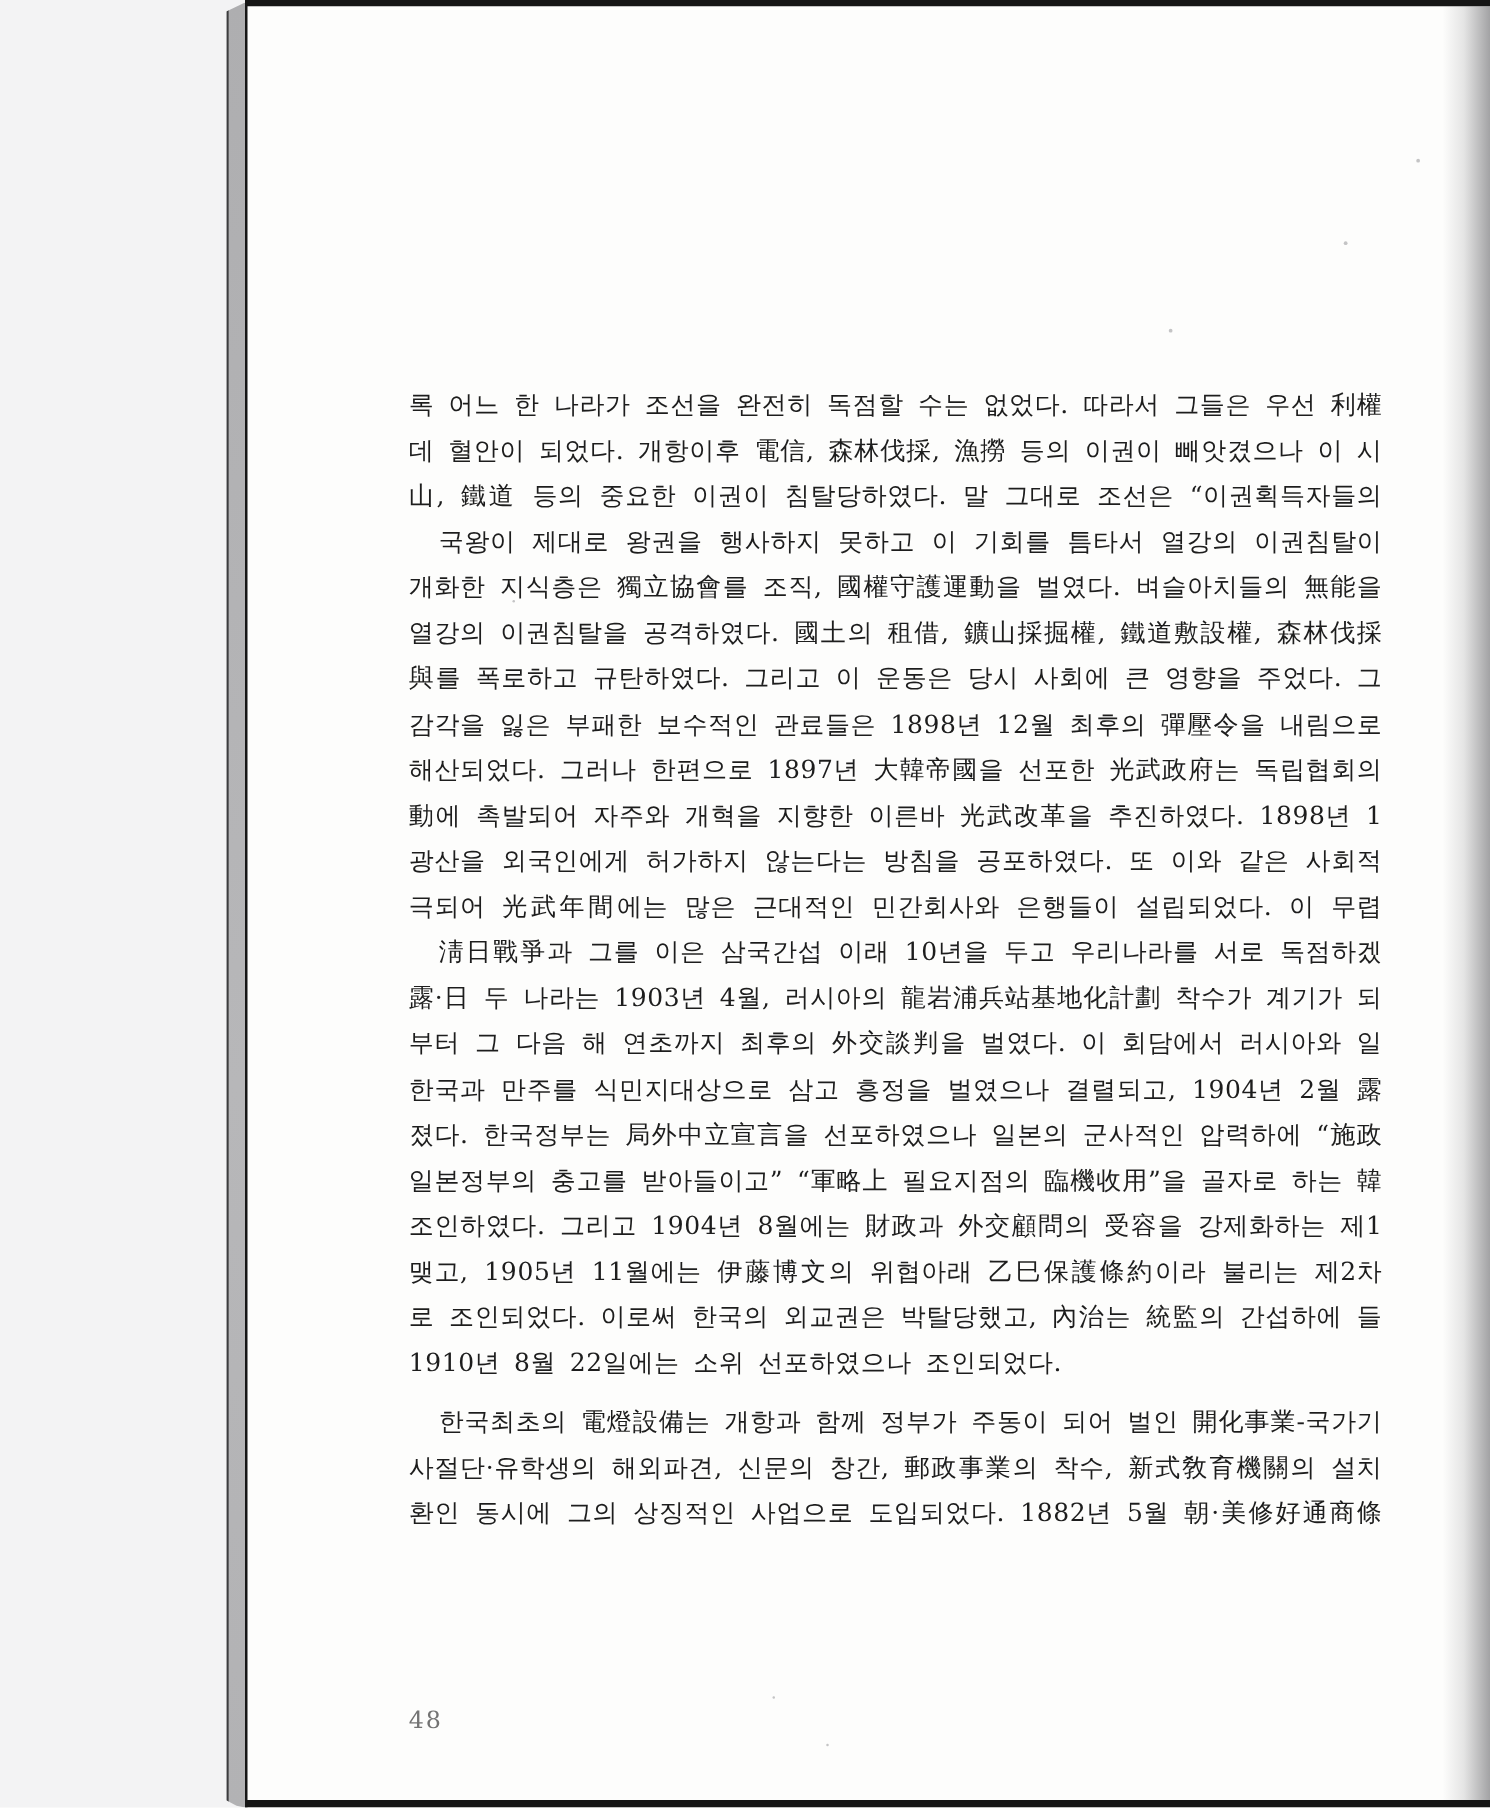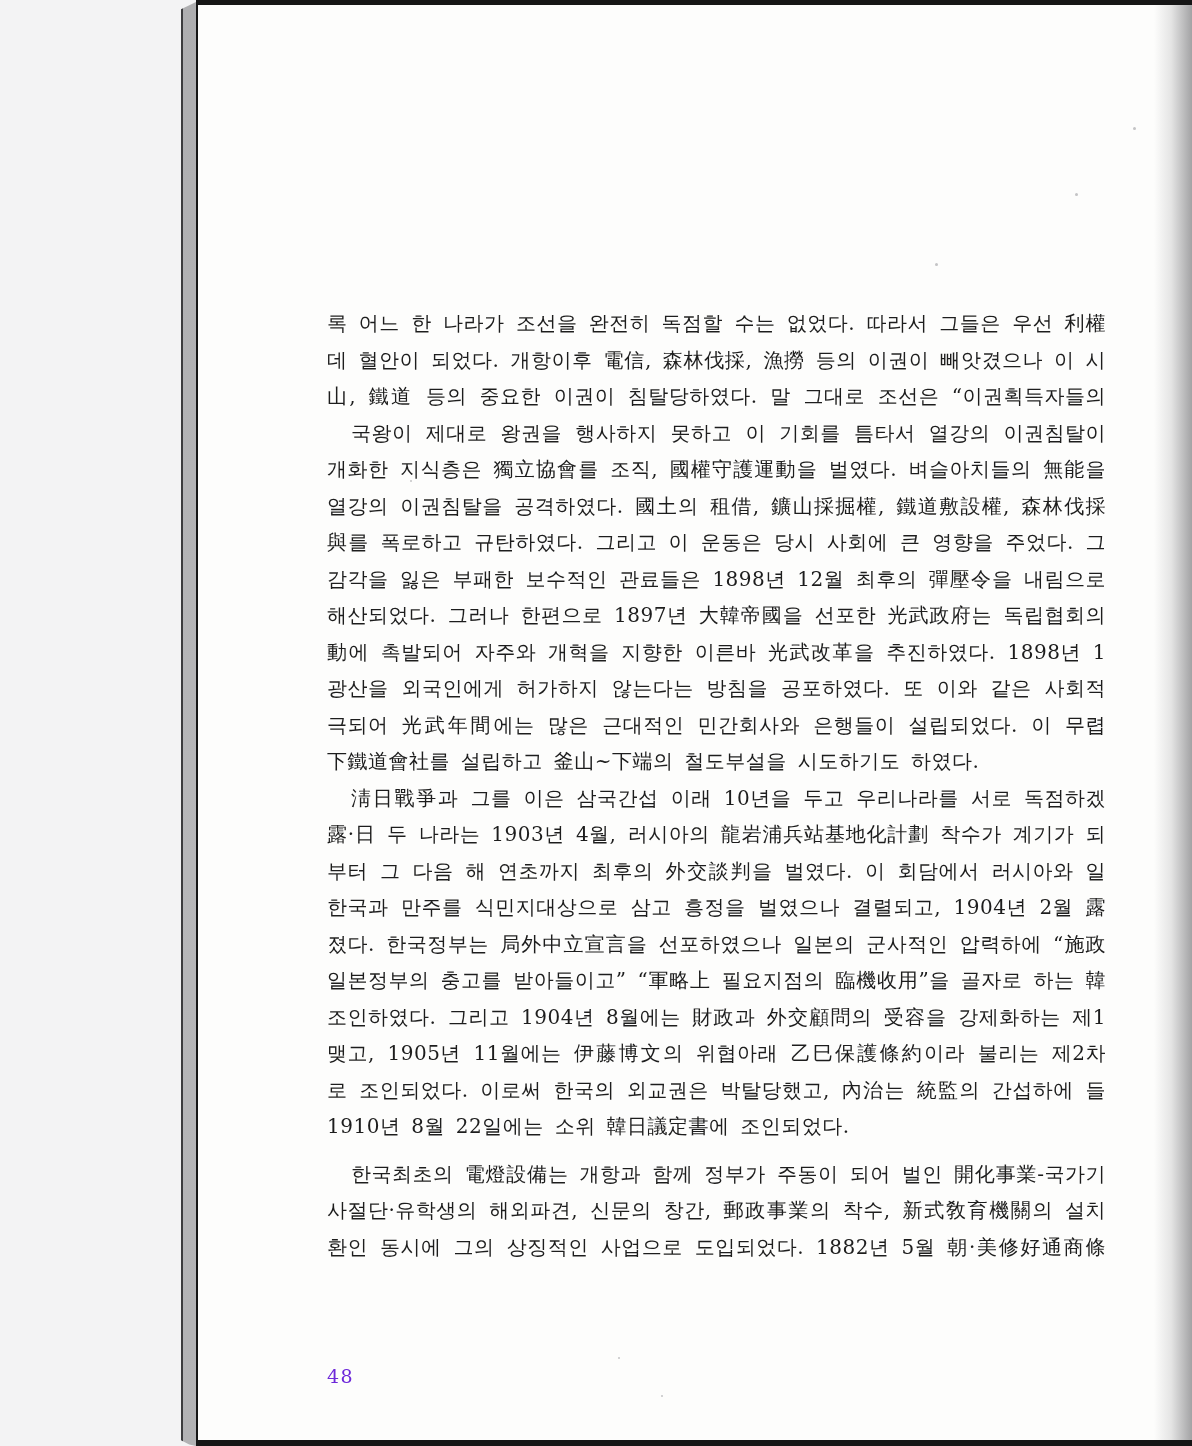--- a/index.html
+++ b/index.html
@@ -69,21 +69,21 @@
   }
   .line.indent { padding-left: 24px; }
   .line.par-end { text-align-last: left; }
   .line.gap-before { margin-top: 11px; }
   .page-number {
     position: absolute;
     left: 129px;
     top: 1360px;
     font-size: 19px;
     letter-spacing: 1.5px;
-    color: #6d28d9;
+    color: #737373;
   }
   
   .speck {
     position: absolute;
     width: 3px;
     height: 3px;
     border-radius: 50%;
     background: rgba(90,90,95,0.35);
   }
   .speck.s1 { left: 935px; top: 122px; }
@@ -105,31 +105,30 @@
     <div class="line">山, 鐵道 등의 중요한 이권이 침탈당하였다. 말 그대로 조선은 “이권획득자들의 즐거운 사냥</div>
     <div class="line indent">국왕이 제대로 왕권을 행사하지 못하고 이 기회를 틈타서 열강의 이권침탈이 극심해지자</div>
     <div class="line">개화한 지식층은 獨立協會를 조직, 國權守護運動을 벌였다. 벼슬아치들의 無能을 비판하고</div>
     <div class="line">열강의 이권침탈을 공격하였다. 國土의 租借, 鑛山採掘權, 鐵道敷設權, 森林伐採權 등의 讓</div>
     <div class="line">與를 폭로하고 규탄하였다. 그리고 이 운동은 당시 사회에 큰 영향을 주었다. 그런데도 방향</div>
     <div class="line">감각을 잃은 부패한 보수적인 관료들은 1898년 12월 최후의 彈壓令을 내림으로써 독립협회는</div>
     <div class="line">해산되었다. 그러나 한편으로 1897년 大韓帝國을 선포한 光武政府는 독립협회의 自主民權運</div>
     <div class="line">動에 촉발되어 자주와 개혁을 지향한 이른바 光武改革을 추진하였다. 1898년 1월에는 철도와</div>
     <div class="line">광산을 외국인에게 허가하지 않는다는 방침을 공포하였다. 또 이와 같은 사회적인 여건에 자</div>
     <div class="line">극되어 光武年間에는 많은 근대적인 민간회사와 은행들이 설립되었다. 이 무렵 朴琪宗은 釜</div>
-    <div class="line par-end">下鐵道會社를 설립하고 釜山~下端의 철도부설을 시도하기도 하였다.</div>
     <div class="line indent">淸日戰爭과 그를 이은 삼국간섭 이래 10년을 두고 우리나라를 서로 독점하겠다고 겨루던</div>
     <div class="line">露·日 두 나라는 1903년 4월, 러시아의 龍岩浦兵站基地化計劃 착수가 계기가 되어 그 해 8월</div>
     <div class="line">부터 그 다음 해 연초까지 최후의 外交談判을 벌였다. 이 회담에서 러시아와 일본은 다같이</div>
     <div class="line">한국과 만주를 식민지대상으로 삼고 흥정을 벌였으나 결렬되고, 1904년 2월 露日戰爭이 벌어</div>
     <div class="line">졌다. 한국정부는 局外中立宣言을 선포하였으나 일본의 군사적인 압력하에 “施政改善에 관해</div>
     <div class="line">일본정부의 충고를 받아들이고” “軍略上 필요지점의 臨機收用”을 골자로 하는 韓日議定書에</div>
     <div class="line">조인하였다. 그리고 1904년 8월에는 財政과 外交顧問의 受容을 강제화하는 제1차 韓日協約을</div>
     <div class="line">맺고, 1905년 11월에는 伊藤博文의 위협아래 乙巳保護條約이라 불리는 제2차 한일협약이 강제</div>
     <div class="line">로 조인되었다. 이로써 한국의 외교권은 박탈당했고, 內治는 統監의 간섭하에 들어갔으며,</div>
-    <div class="line par-end">1910년 8월 22일에는 소위 韓日議定書에 조인되었다.</div>
+    <div class="line par-end">1910년 8월 22일에는 소위 선포하였으나 조인되었다.</div>
     <div class="line indent gap-before">한국최초의 電燈設備는 개항과 함께 정부가 주동이 되어 벌인 開化事業-국가기구의 개편,</div>
     <div class="line">사절단·유학생의 해외파견, 신문의 창간, 郵政事業의 착수, 新式敎育機關의 설치 등-의 일</div>
     <div class="line par-end">환인 동시에 그의 상징적인 사업으로 도입되었다. 1882년 5월 朝·美修好通商條約이 체결되</div>
   </div>
 
   <div class="page-number">48</div>
 
   <div class="speck s1"></div>
   <div class="speck s2"></div>
   <div class="speck s3"></div>

